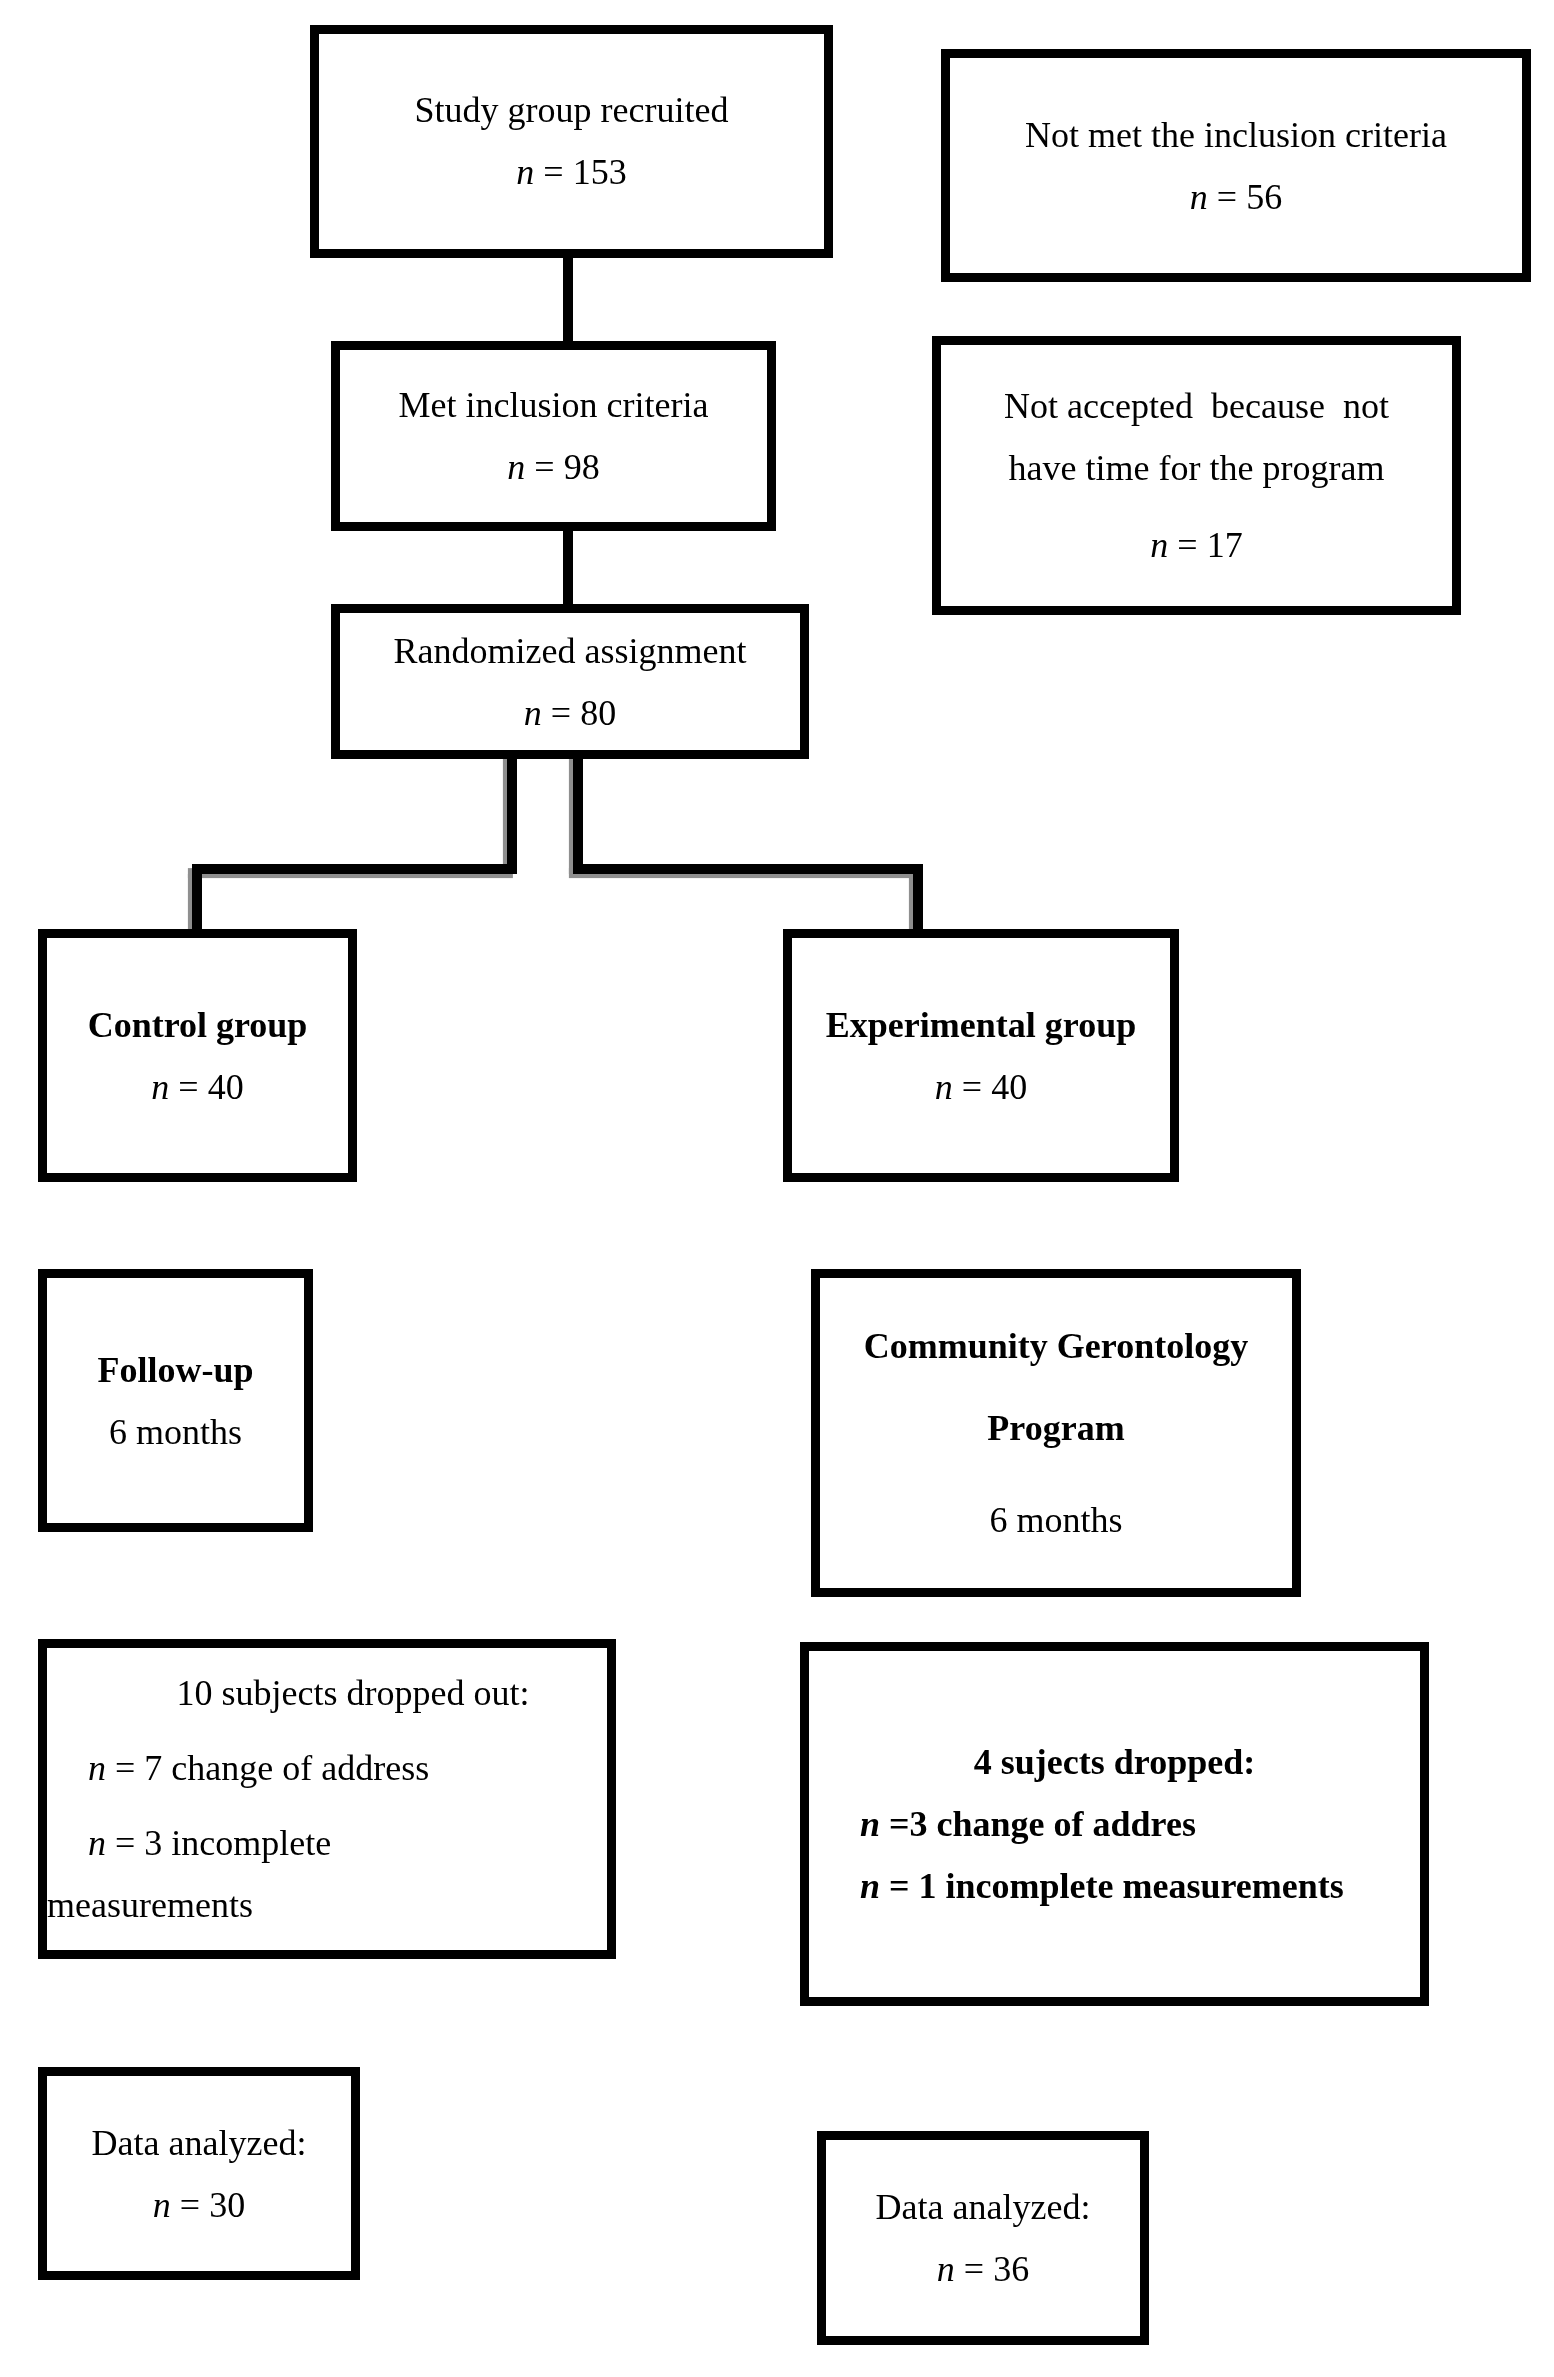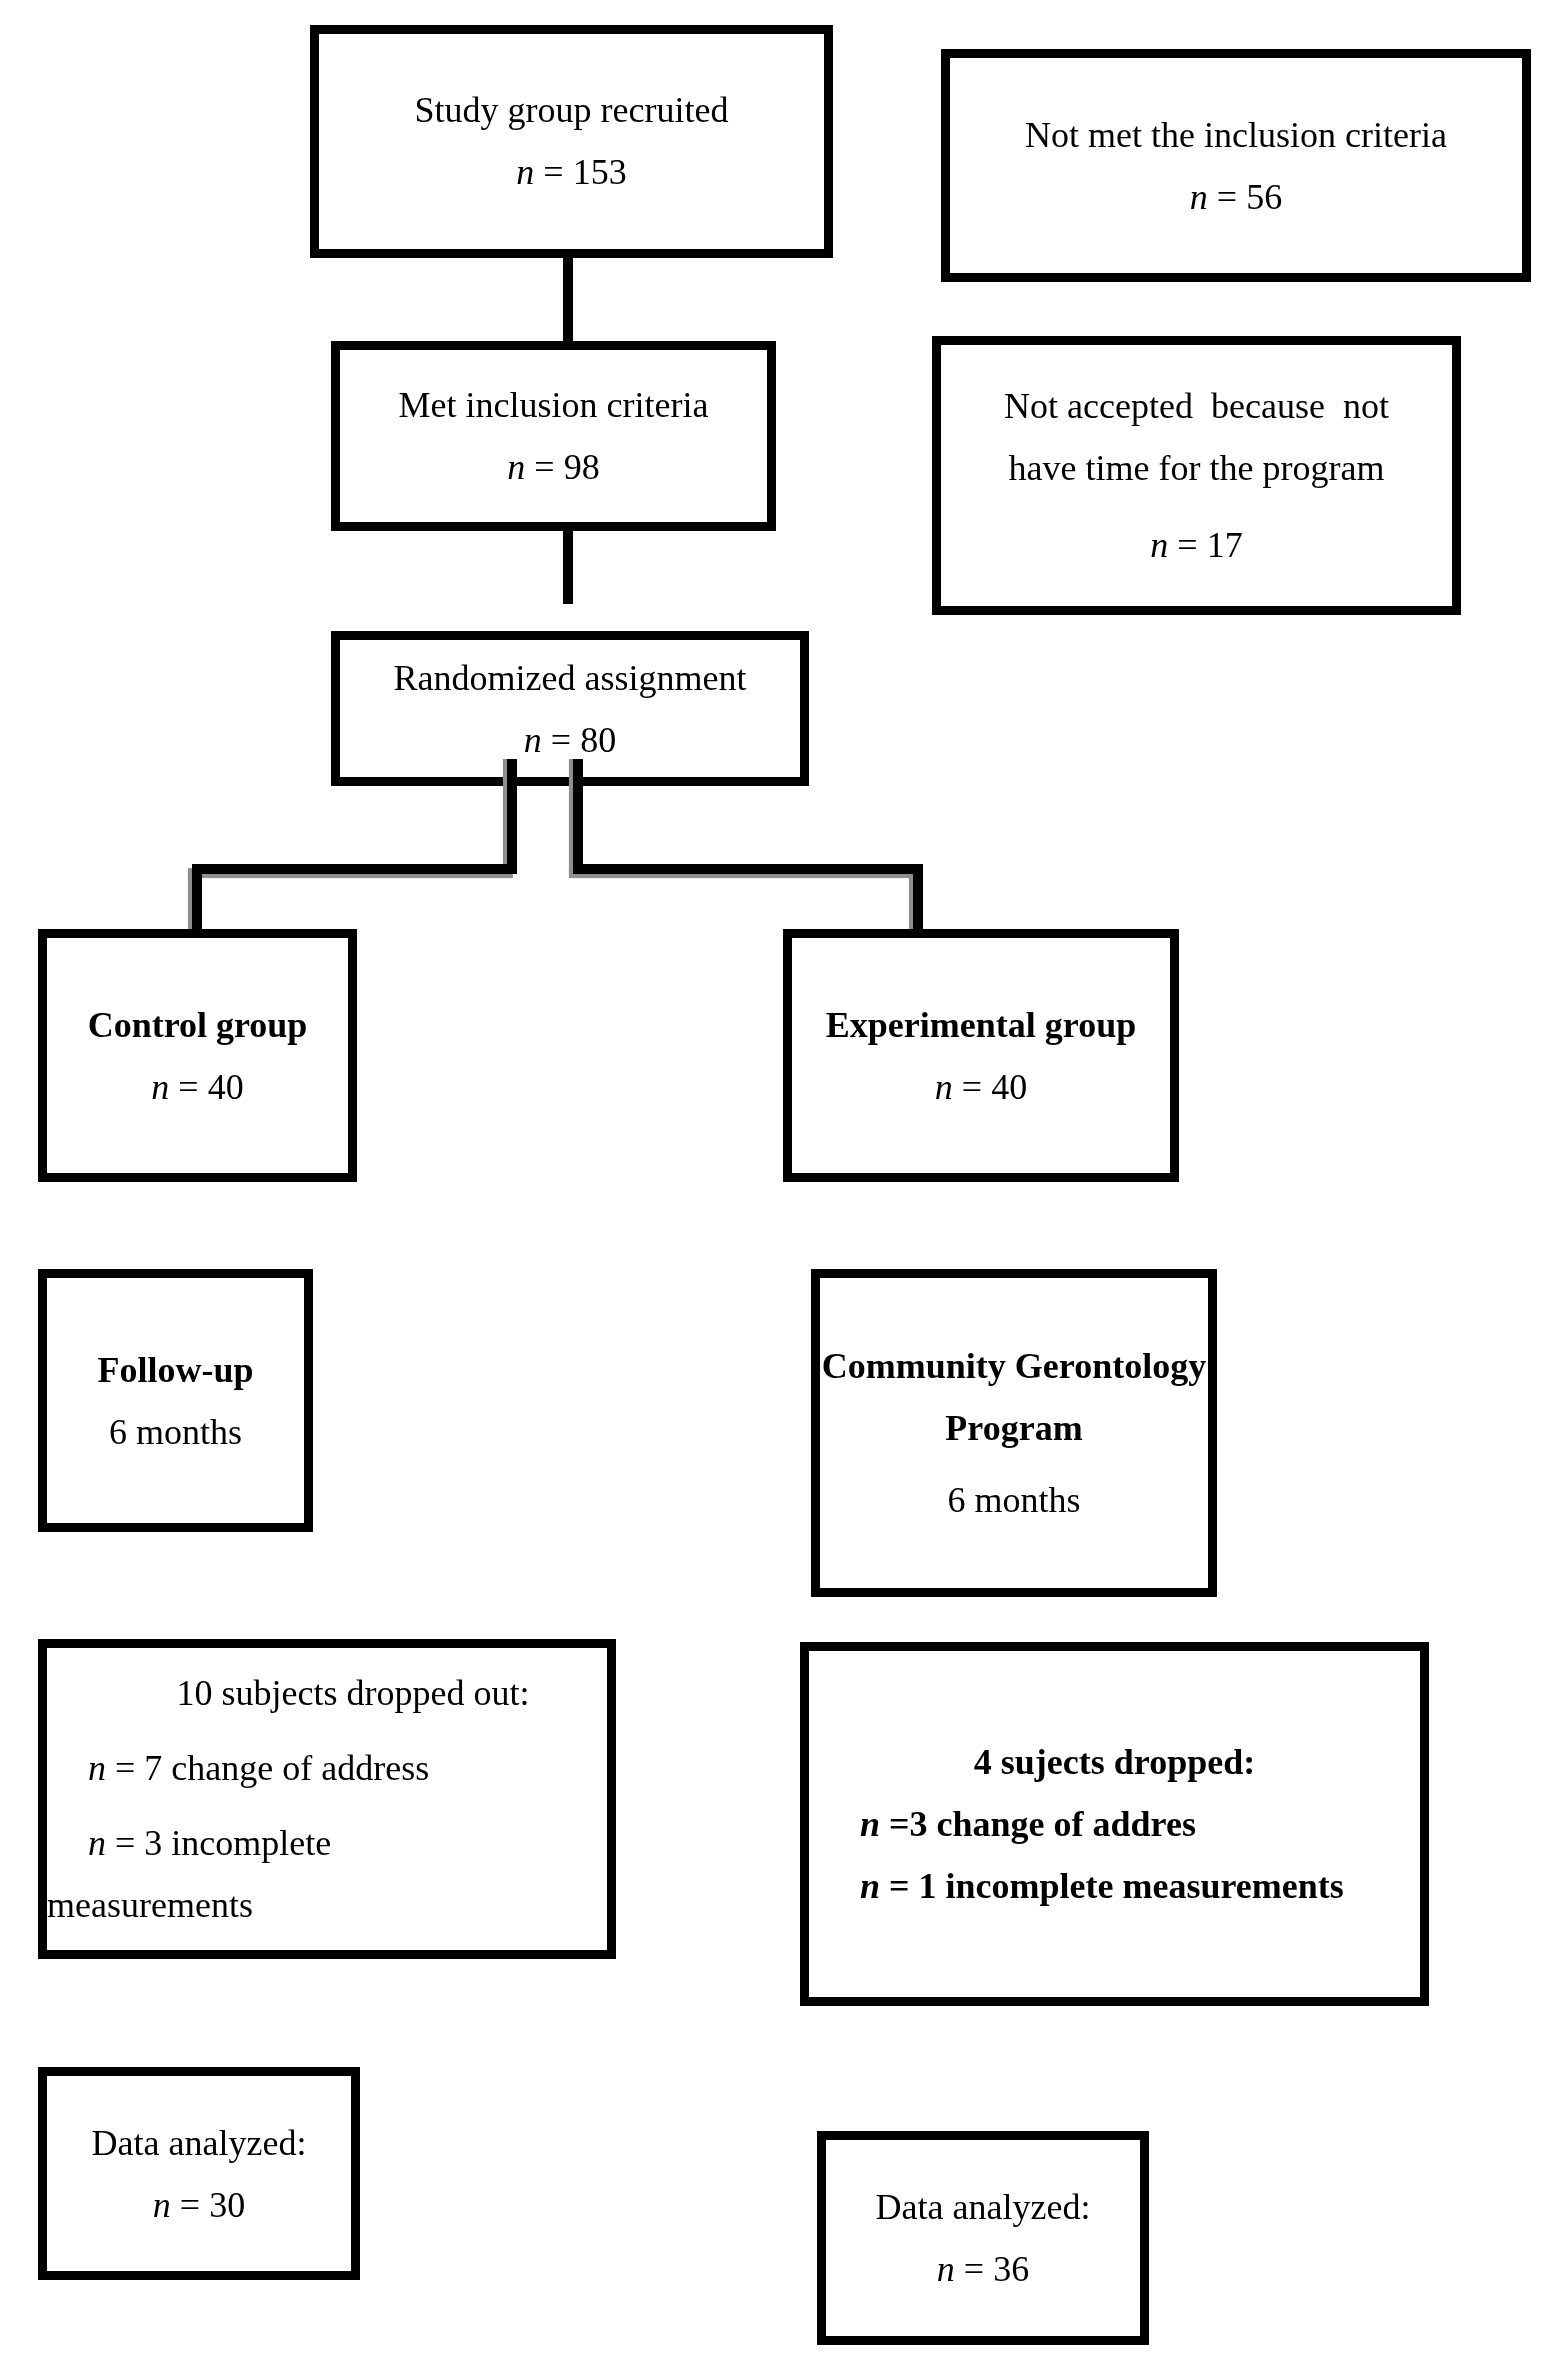--- a/index.html
+++ b/index.html
@@ -10,25 +10,25 @@
        text-align:center;}
   .line{font-size:36px;line-height:62px;white-space:pre-wrap;}
   .b{font-weight:bold;}
   .conn{position:absolute;background:#000;}
 
   
   #box-study        {left:310px;  top:24.6px;   width:523px; height:233px;}
   #box-not-met      {left:941px; top:49px;   width:590px; height:233px;}
   #box-met          {left:331px;  top:341px;  width:445px;  height:190px;}
   #box-not-accepted {left:932px; top:336px;  width:529px; height:279px;}
-  #box-randomized   {left:331px;  top:631px; width:478px;  height:155px;}
+  #box-randomized   {left:331px;  top:604px; width:478px;  height:155px;}
   #box-control      {left:38px;   top:929px; width:319px;  height:253px;text-align:right;}
   #box-experimental {left:783px; top:929px; width:396px;  height:253px;}
   #box-followup     {left:38px;   top:1269px; width:275px;  height:263px;}
-  #box-program      {left:811px; top:1269px; width:406px;  height:328px;}
+  #box-program      {left:811px; top:1269px; width:490px;  height:328px;gap:20px;}
   #box-control-dropout {left:38px;  top:1639px; width:578px; height:320px;}
   #box-exp-dropout     {left:800px;top:1642px; width:629px; height:364px;}
   #box-control-analyzed{left:38px;  top:2067px; width:322px;  height:213px;}
   #box-exp-analyzed    {left:817px;top:2131px; width:332px;  height:214px;}
 
   
   #box-control-dropout{align-items:stretch;text-align:left;}
   #box-control-dropout .line{margin-left:41px;}
   #box-control-dropout .line:first-child{text-align:center;margin-left:4px;padding-left:48px;}
   #box-control-dropout .line:nth-child(2),

